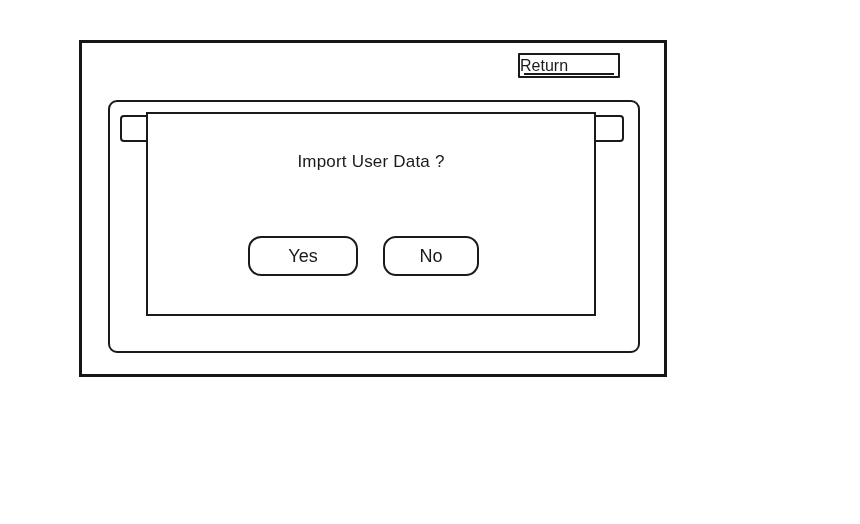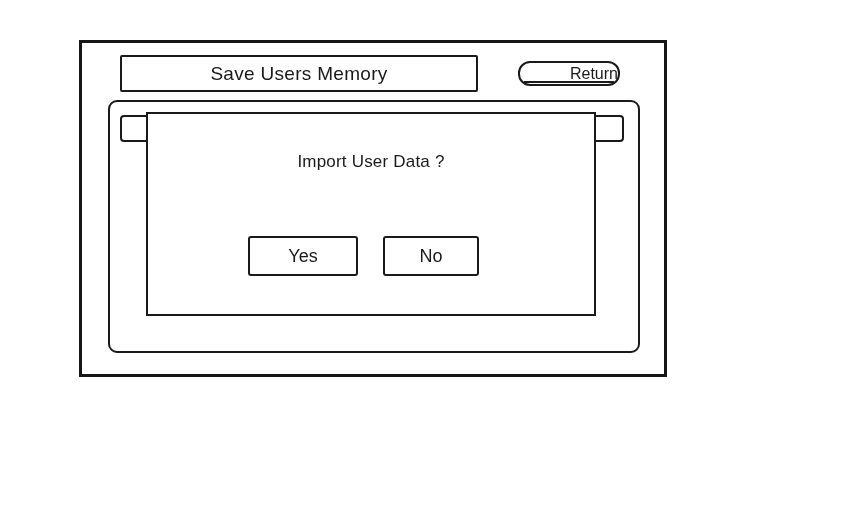--- a/index.html
+++ b/index.html
@@ -23,26 +23,26 @@
     left: 38px; top: 12px;
     width: 358px; height: 37px;
     border: 2px solid #1a1a1a;
     border-radius: 2px;
     display: flex; align-items: center; justify-content: center;
     font-size: 19px;
     letter-spacing: 0.3px;
   }
   .return-button {
     position: absolute;
-    left: 436px; top: 18px;
+    left: 436px; top: 10px;
     width: 102px; height: 25px;
     border: 2px solid #1a1a1a;
-    border-radius: 12px;
+    border-radius: 1px;
     background: #ffffff;
-    display: flex; align-items: center; justify-content: flex-end;
+    display: flex; align-items: center; justify-content: flex-start;
     font-size: 16px;
     cursor: pointer;
   }
   .return-underline {
     position: absolute;
     left: 4px; right: 4px; bottom: 1px;
     border-top: 2px solid #1a1a1a;
   }
   .inner-panel {
     position: absolute;
@@ -78,37 +78,34 @@
     width: 100%;
     text-align: center;
     font-size: 17px;
     letter-spacing: 0.2px;
   }
   .dialog-button {
     position: absolute;
     top: 122px;
     height: 40px;
     border: 2px solid #1a1a1a;
-    border-radius: 3px;
+    border-radius: 13px;
     background: #ffffff;
     display: flex; align-items: center; justify-content: center;
     font-size: 18px;
     cursor: pointer;
   }
   .yes-button { left: 100px; width: 110px; }
   .no-button  { left: 235px; width: 96px; }
 </style>
 </head>
 <body>
 
 <div class="frame">
 
-  <div class="title-box">
-    <span>Save Users Memory</span>
-  </div>
 
   <div class="return-button">
     <span>Return</span>
     <div class="return-underline"></div>
   </div>
 
   <div class="inner-panel">
 
     <div class="side-tab left"></div>
     <div class="side-tab right"></div>

